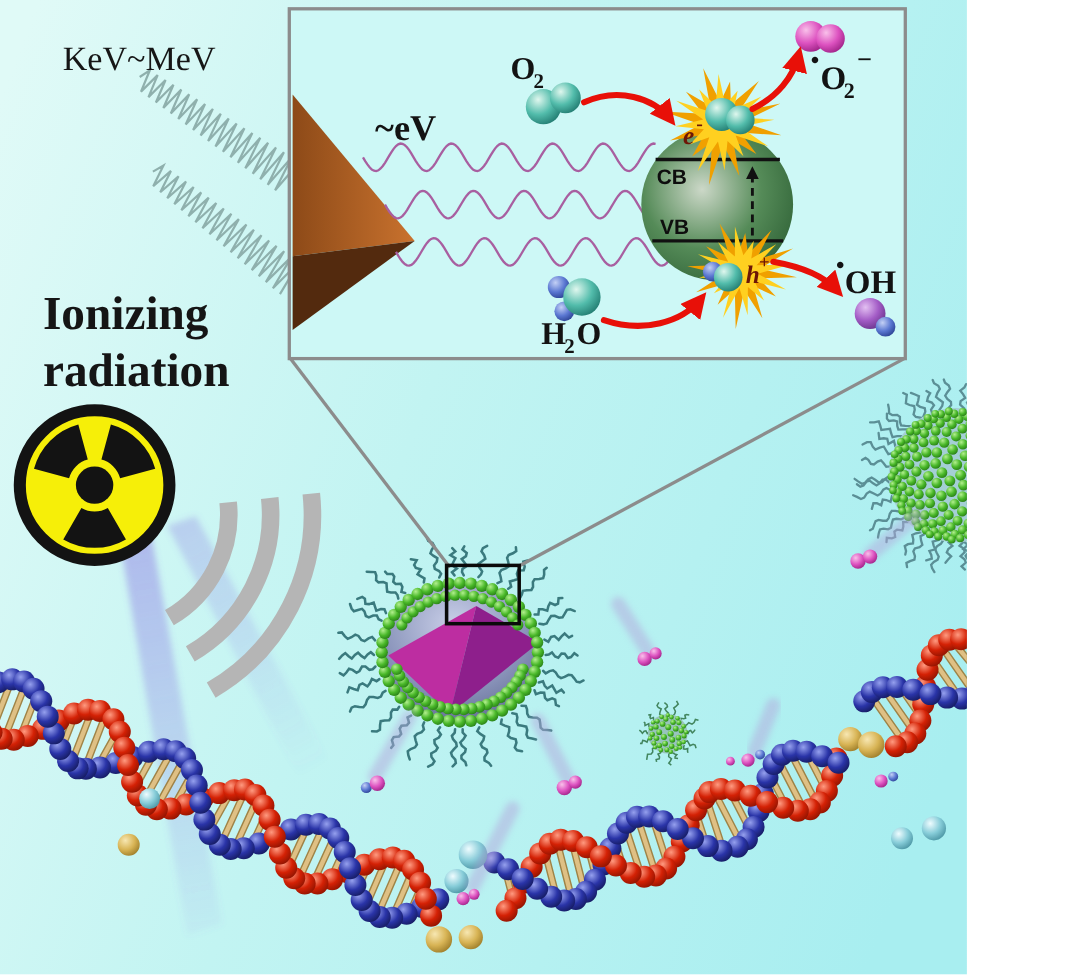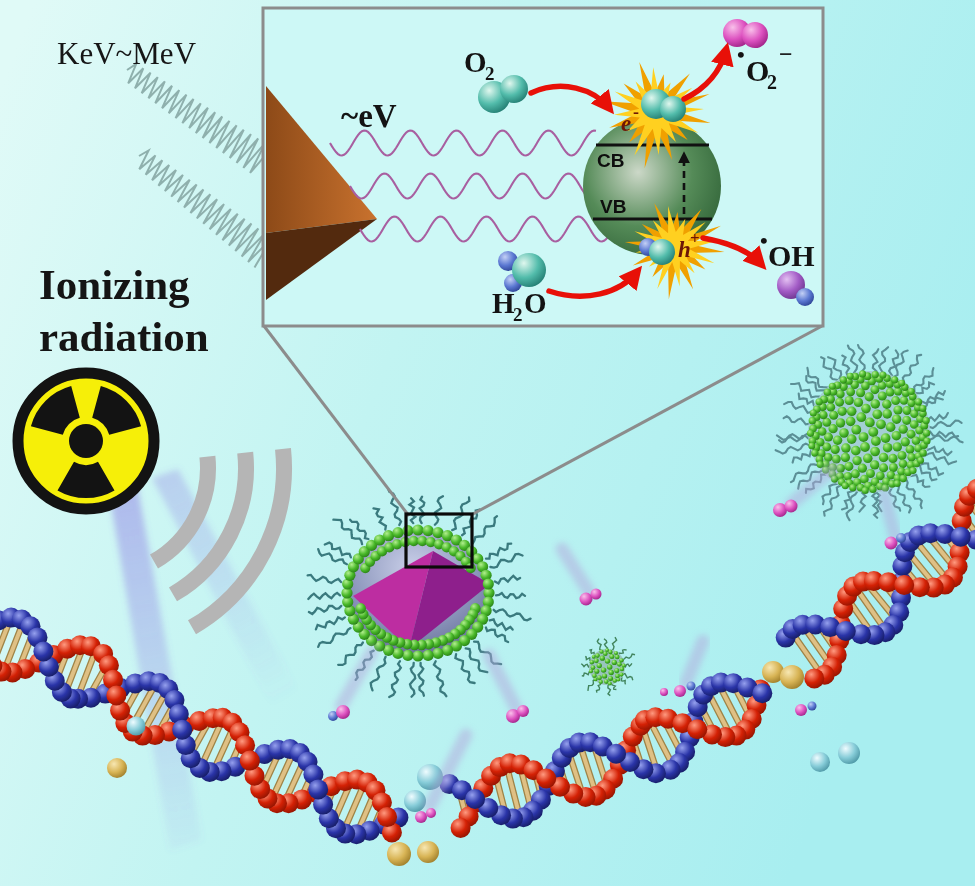--- a/index.html
+++ b/index.html
@@ -1,16 +1,16 @@
 <!DOCTYPE html>
 <html><head>
 <meta charset="utf-8">
 <style>
 html,body{margin:0;padding:0}
-#wrap{width:975px;height:886px;overflow:hidden}
+#wrap{width:879px;height:886px;overflow:hidden}
 svg{display:block}
 text{pointer-events:none}
 .serif{font-family:"Liberation Serif","DejaVu Serif",serif}
 .sans{font-family:"Liberation Sans","DejaVu Sans",sans-serif}
 </style>
 </head>
 <body>
 
 <div id="wrap">
 <svg width="975" height="886" viewBox="0 0 975 886">

